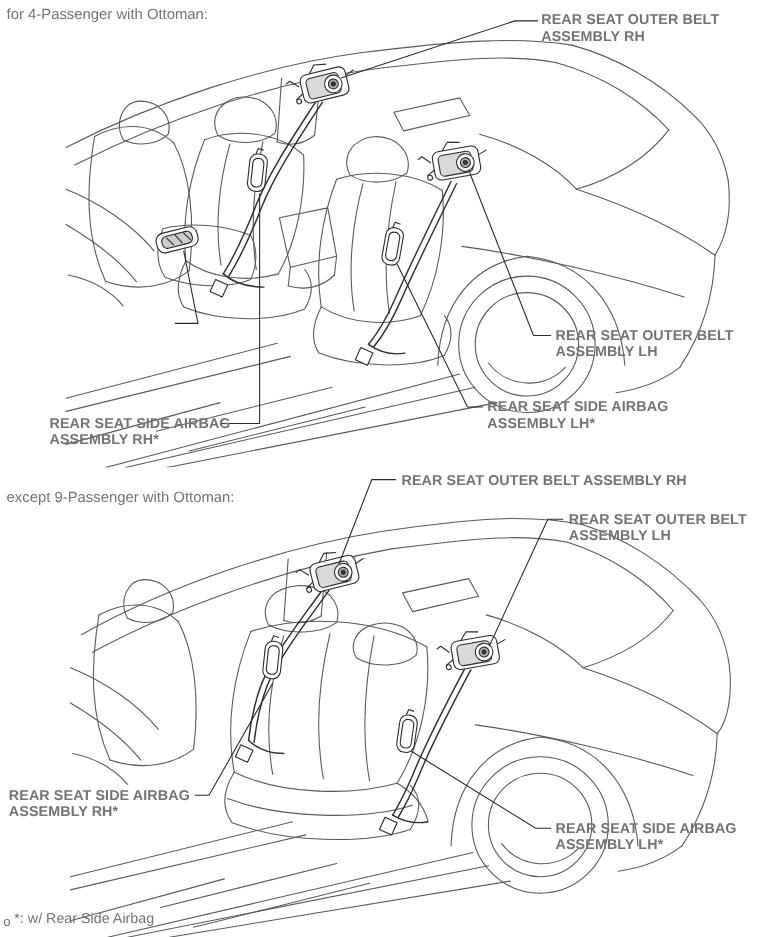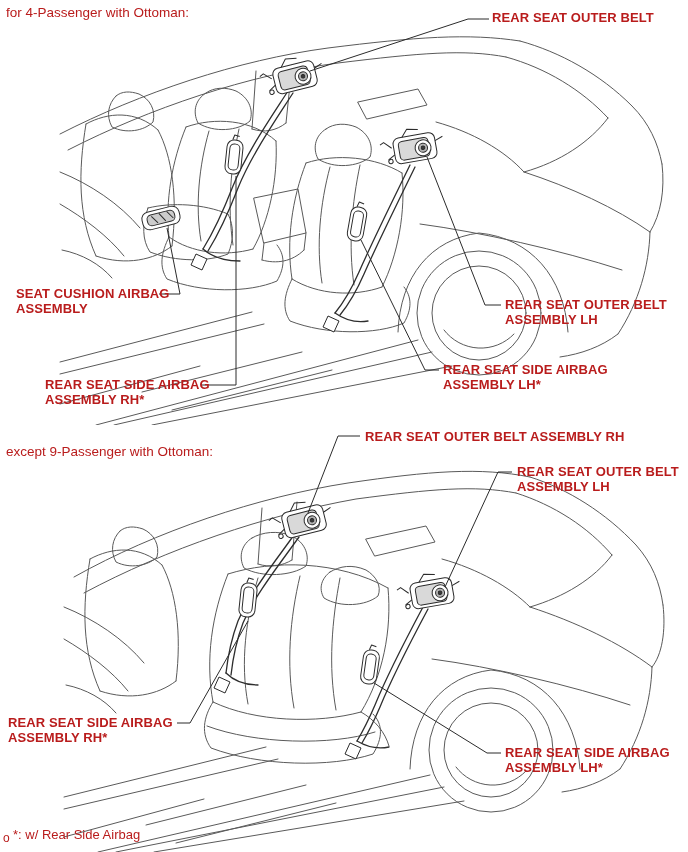--- a/index.html
+++ b/index.html
@@ -1,18 +1,18 @@
 <!DOCTYPE html>
 <html><head>
 <meta charset="utf-8">
 <style>
   html,body{margin:0;padding:0;background:#fff;}
   .page{
     position:relative;width:688px;height:852px;background:#fff;overflow:hidden;
-    font-family:"Liberation Sans","DejaVu Sans",sans-serif;color:#b91c1c;
+    font-family:"Liberation Sans","DejaVu Sans",sans-serif;color:#737373;
   }
   .sec-title{position:absolute;font-size:13.5px;line-height:16px;white-space:nowrap;}
   .callout{position:absolute;font-size:13px;line-height:15px;letter-spacing:.1px;white-space:nowrap;font-weight:bold;}
   .footnote{position:absolute;font-size:13px;white-space:nowrap;margin-top:36px;}
   .pagemark{position:absolute;font-size:12px;}
   svg.diagram{position:absolute;left:0;}
   svg .art{stroke:#5a5a5a;stroke-width:1;fill:none;stroke-linecap:round;stroke-linejoin:round;}
   svg .belt{stroke:#2e2e2e;stroke-width:1.3;fill:none;stroke-linecap:round;}
   svg .leader{stroke:#2b2b2b;stroke-width:1;fill:none;}
   svg .mech{stroke:#2b2b2b;stroke-width:1;fill:none;stroke-linejoin:round;}
@@ -133,24 +133,21 @@
       <path d="M310 71 L468 19 L489 19"></path>
       <path d="M167 228 L180 294 L159 294"></path>
       <path d="M236 176 L236 385 L201 385"></path>
       <path d="M427 157 L485 305 L501 305"></path>
       <path d="M361 240 L425 370 L439 370"></path>
     </g>
   </svg>
 
   <div class="callout" style="left:492px;top:10px">
     <div>REAR SEAT OUTER BELT</div>
-  </div>
-  <div class="callout" style="left:16px;top:286px">
-    <div>SEAT CUSHION AIRBAG</div>
-    <div>ASSEMBLY</div>
+    <div>ASSEMBLY RH</div>
   </div>
   <div class="callout" style="left:45px;top:377px">
     <div>REAR SEAT SIDE AIRBAG</div>
     <div>ASSEMBLY RH*</div>
   </div>
   <div class="callout" style="left:505px;top:297px">
     <div>REAR SEAT OUTER BELT</div>
     <div>ASSEMBLY LH</div>
   </div>
   <div class="callout" style="left:443px;top:362px">

